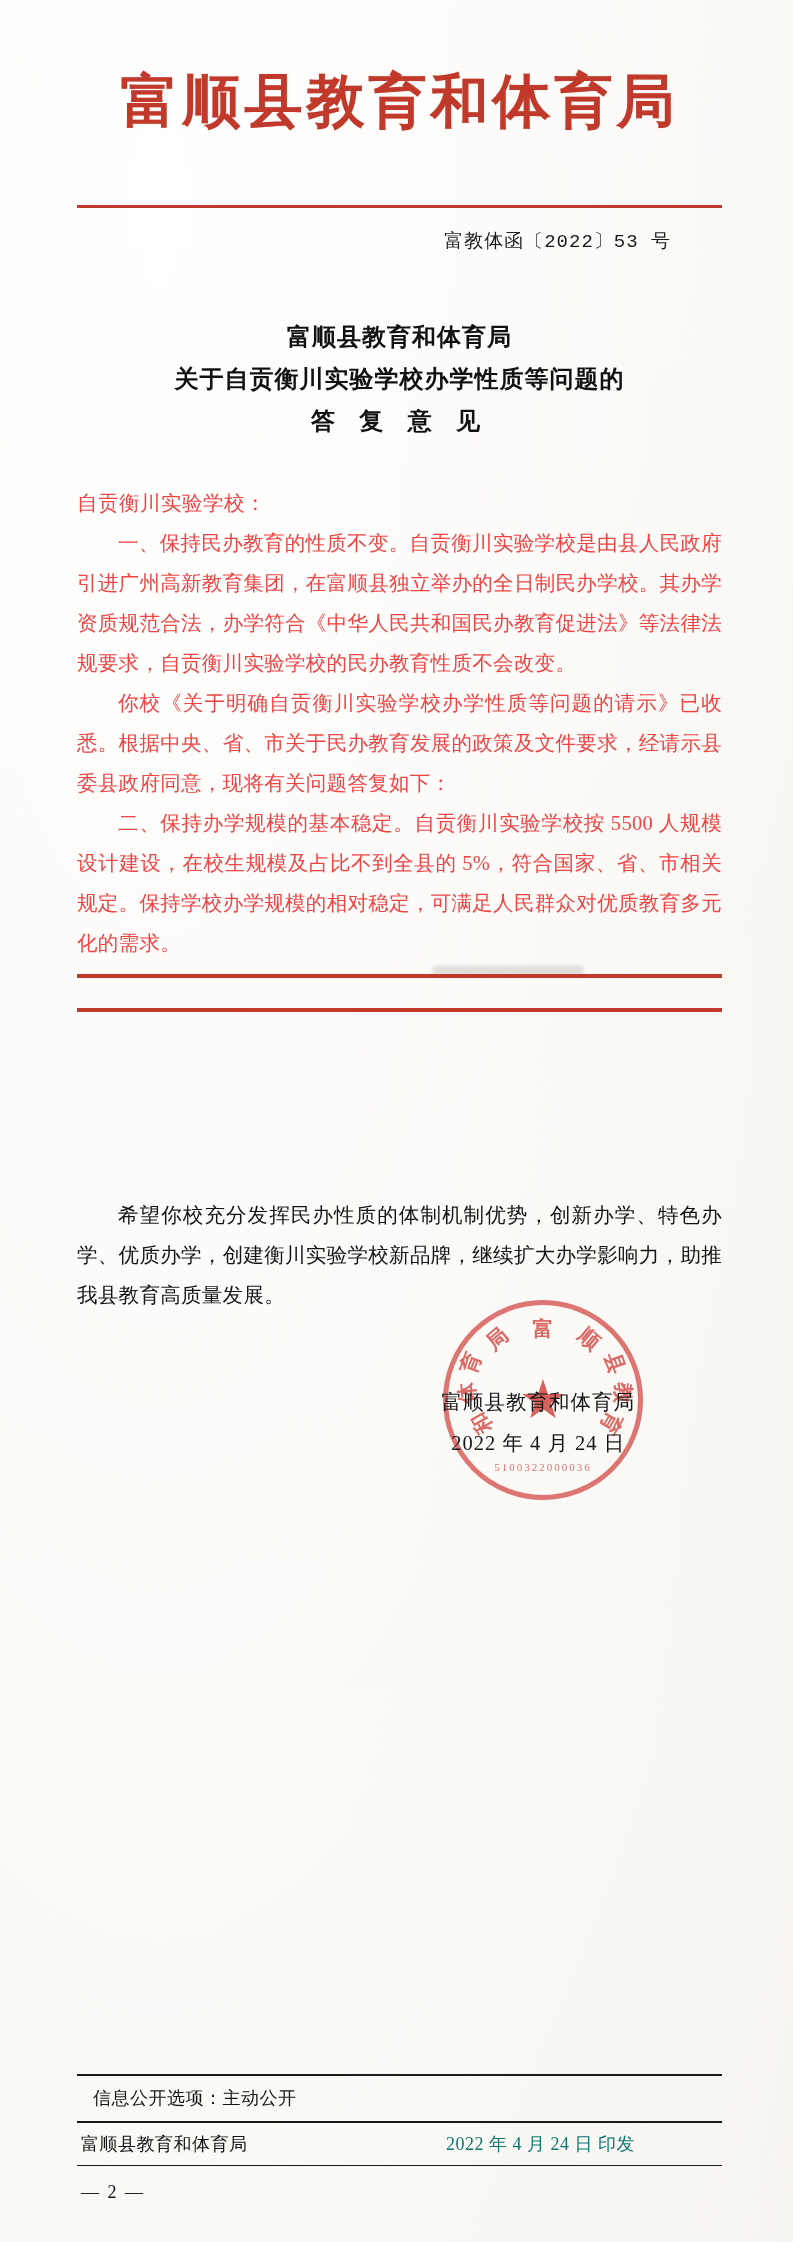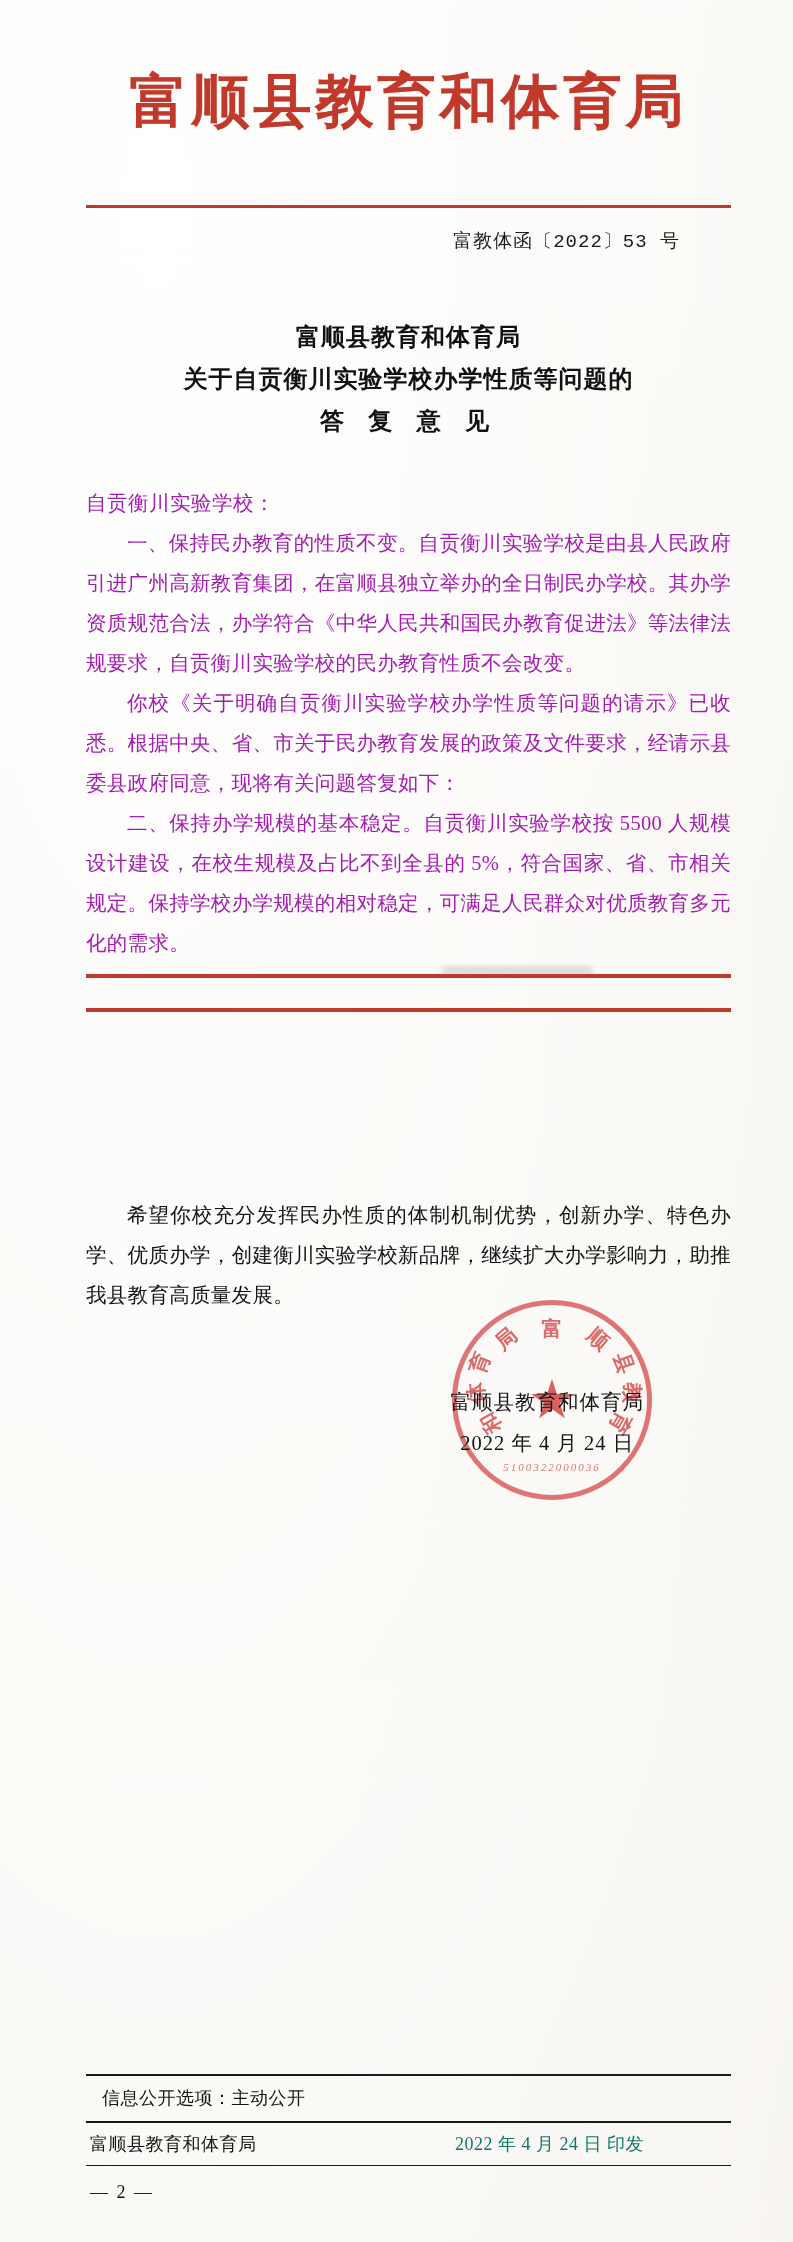--- a/index.html
+++ b/index.html
@@ -22,21 +22,21 @@
   .paper-texture {
     position: absolute;
     inset: 0;
     background:
       radial-gradient(ellipse at 20% 10%, rgba(255,255,255,0.9) 0%, rgba(250,248,245,0.4) 60%, rgba(244,241,236,0.6) 100%),
       linear-gradient(180deg, #fdfcfa 0%, #fbfaf7 40%, #fdfcfa 100%);
     pointer-events: none;
   }
   .content {
     position: absolute;
-    left: 12px; top: 0;
+    left: 3px; top: 0;
     width: 742px;
     height: 2242px;
   }
 
   
   .masthead {
     position: absolute;
     left: 0;
     top: 70px;
     width: 793px;
@@ -91,21 +91,21 @@
   .title-line.spread {
     letter-spacing: 8px;
   }
 
   
   .body-block {
     position: absolute;
     left: 74px;
     top: 484px;
     width: 645px;
-    color: #a21caf;
+    color: #ef4444;
     font-family: Liberation Serif, serif;
   }
   .salutation {
     font-size: 20.5px;
     line-height: 1.95;
     letter-spacing: 0.5px;
   }
   .para {
     font-size: 20.5px;
     line-height: 1.95;
@@ -204,21 +204,20 @@
   }
   .seal-bottom {
     position: absolute;
     left: 0;
     right: 0;
     bottom: 22px;
     text-align: center;
     font-size: 11px;
     letter-spacing: 2px;
     color: rgba(204,44,40,0.8);
-    font-style: italic;
   }
 
   
   .footer-rule {
     position: absolute;
     left: 74px;
     width: 645px;
     height: 2px;
     background: #1a1a1a;
   }

